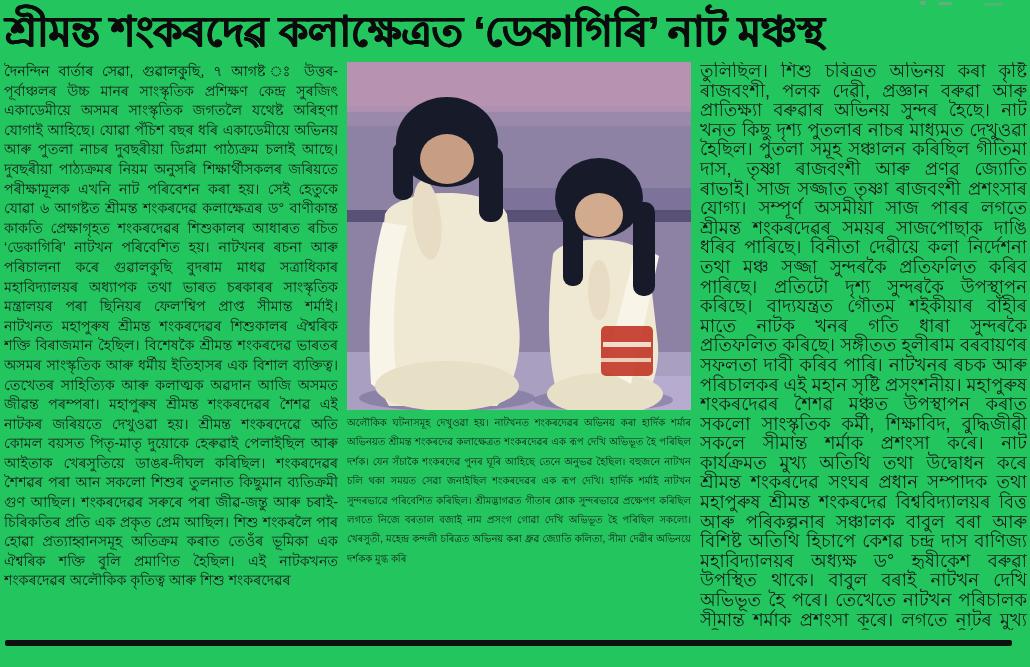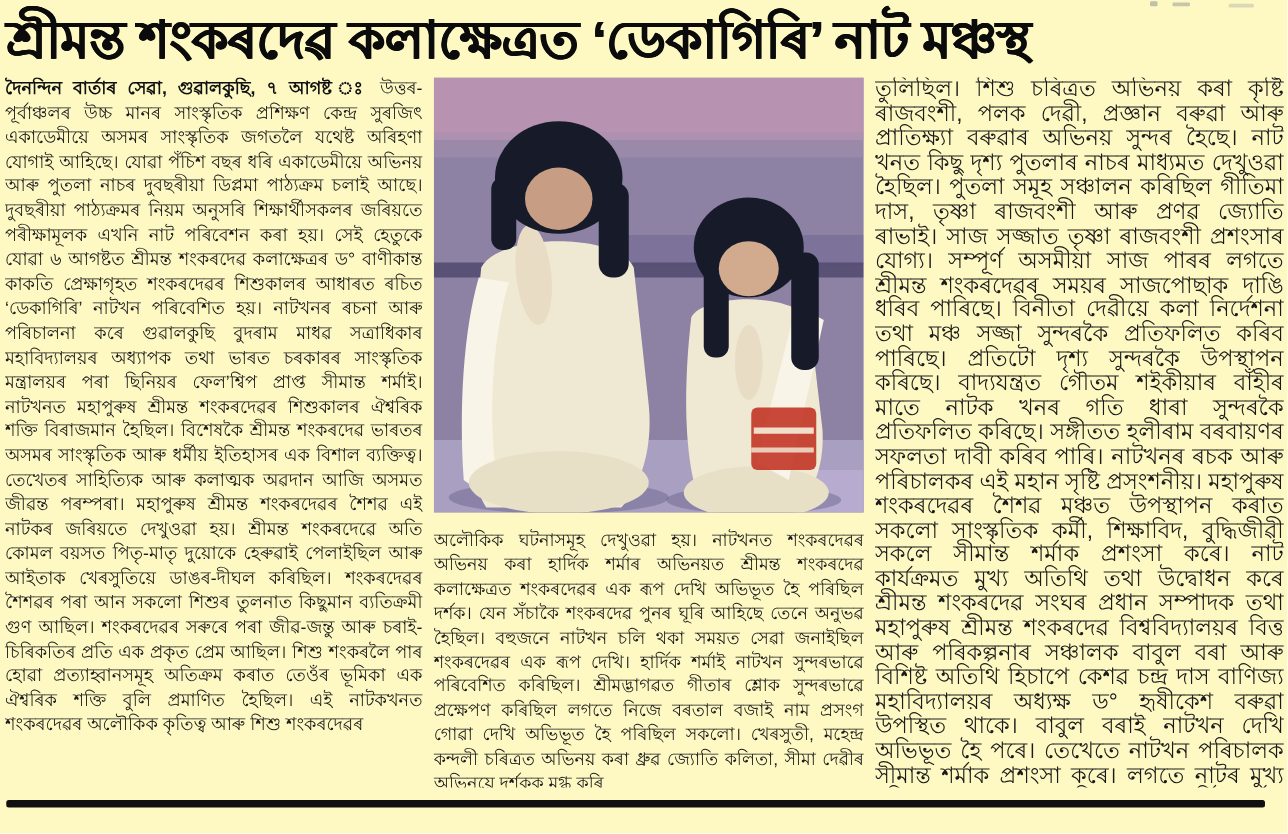--- a/index.html
+++ b/index.html
@@ -1,21 +1,21 @@
 <!DOCTYPE html>
 <html lang="as"><head>
 <meta charset="utf-8">
 <style>
   html,body{margin:0;padding:0;background:#ffffff;}
   body{
     width:1030px;height:667px;overflow:hidden;position:relative;
     font-family:"Liberation Sans","DejaVu Sans",sans-serif;
     -webkit-font-smoothing:antialiased;
   }
-  .sheet{position:absolute;inset:0;background:#fef9c3;}
+  .sheet{position:absolute;inset:0;background:#22c55e;}
 
   
   .remnant{position:absolute;background:#9a9a9a;border-radius:1px;}
   .remnant.r1{left:938px;top:2px;width:14px;height:3px;opacity:.55;}
   .remnant.r2{left:983px;top:3px;width:20px;height:3px;opacity:.35;}
   .remnant.r3{left:920px;top:1px;width:6px;height:4px;opacity:.6;}
 
   .headline{
     margin:0;padding:8px 6px 2px 5px;
     font-size:42px;line-height:48px;font-weight:700;color:#0b0b0b;
@@ -26,23 +26,23 @@
   .content{
     display:flex;gap:9px;
     padding:4px 3px 0 4px;
     height:568px;overflow:hidden;
   }
   .col{color:#1a1a1a;text-align:justify;overflow:hidden;}
   .col p,.col .flow{margin:0;}
   .col-left{width:334px;font-size:14.2px;line-height:19.6px;}
   .col-mid{width:344px;}
   .col-right{flex:1;font-size:18px;line-height:19.6px;}
-  .col-left strong{font-weight:700;color:#101010;}
+  .col-left strong{font-weight:400;color:#101010;}
 
-  .col-mid .midtext{font-size:14px;line-height:19.4px;margin-top:13px;}
+  .col-mid .midtext{font-size:10px;line-height:19.4px;margin-top:3px;}
 
   figure.photo{
     margin:0;width:344px;height:348px;overflow:hidden;
     background:#8d81a4;box-shadow:0 0 0 1px #d8d8d8 inset;
   }
   figure.photo svg{display:block;}
 
   .bottom-rule{
     position:absolute;left:5px;right:18px;top:640px;height:6px;
     border-radius:2px;

